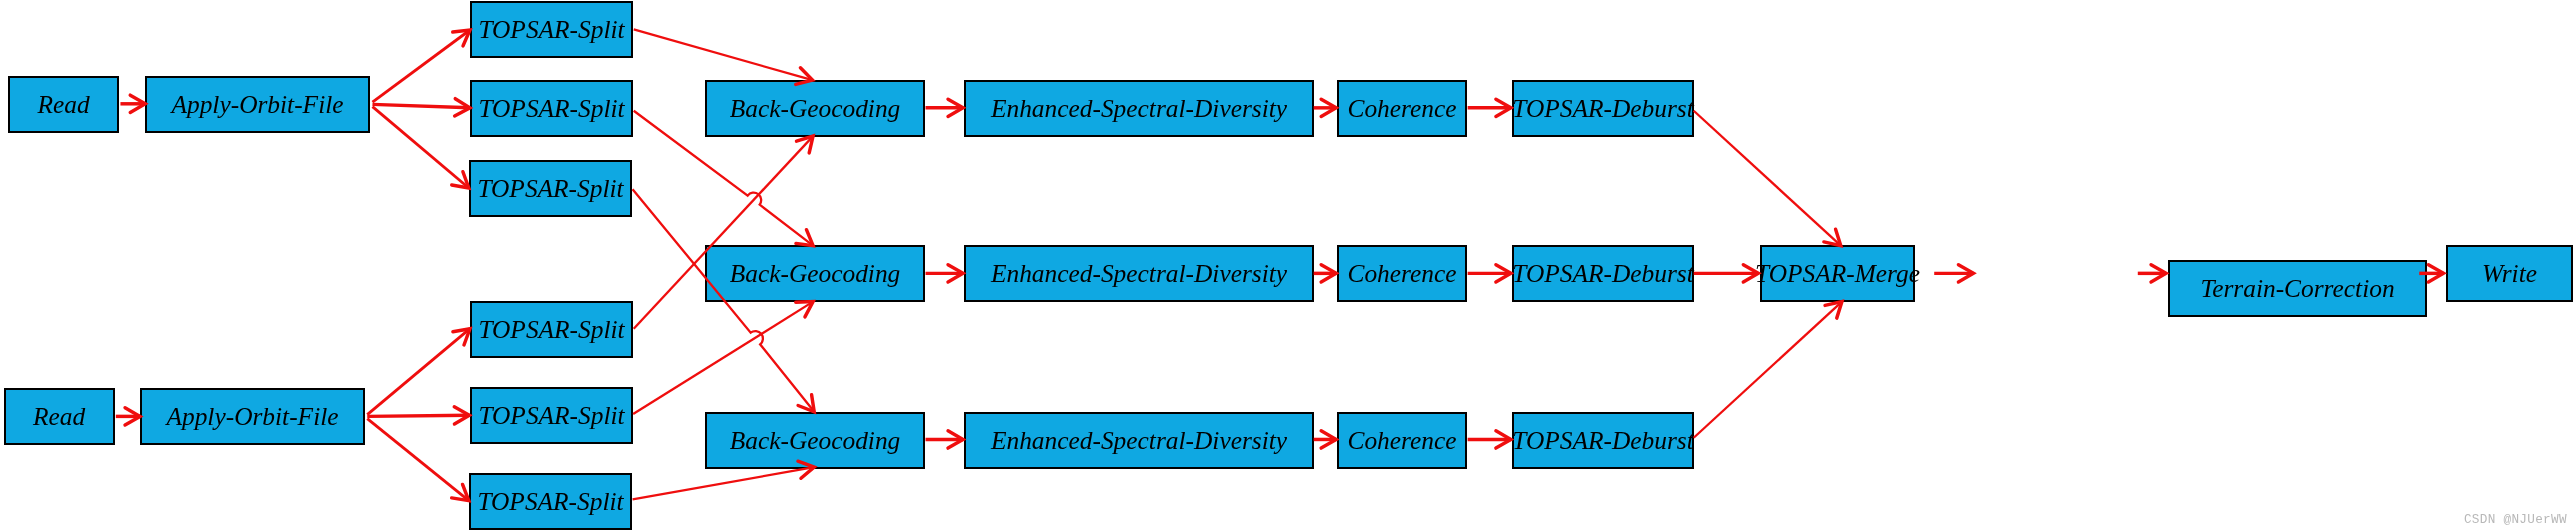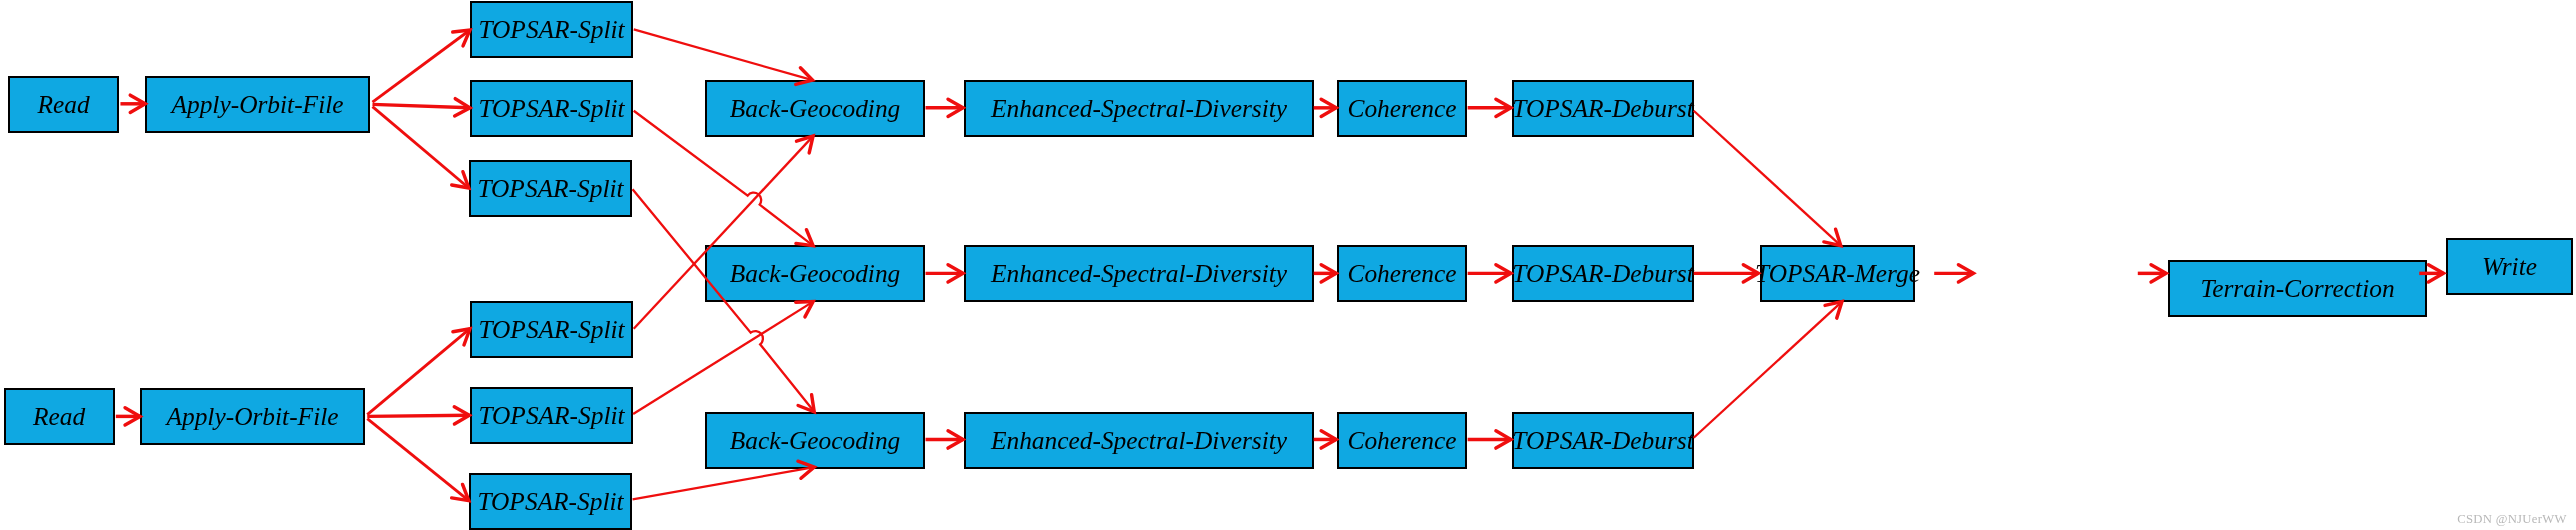--- a/index.html
+++ b/index.html
@@ -38,21 +38,21 @@
     position: absolute;
     left: 0; top: 0;
     width: 2576px;
     height: 530px;
     pointer-events: none;
   }
   #watermark {
     position: absolute;
     right: 9.2px;
     bottom: 3.5px;
-    font-family: Liberation Serif, serif;
+    font-family: Liberation Mono, monospace;
     font-size: 12.7px;
     color: var(--wm-color, #b8b8b8);
     letter-spacing: 0.3px;
   }
 </style>
 </head>
 <body>
 
 <div id="diagram">
   <div id="nodes-layer">
@@ -69,21 +69,21 @@
       <div class="node" style="left: 705px; top: 80px; width: 220px; height: 57px;">Back-Geocoding</div>
       <div class="node" style="left: 964px; top: 80px; width: 350px; height: 57px;">Enhanced-Spectral-Diversity</div>
       <div class="node" style="left: 1337px; top: 80px; width: 130px; height: 57px;">Coherence</div>
       <div class="node" style="left: 1512px; top: 80px; width: 182px; height: 57px;">TOPSAR-Deburst</div>
       <div class="node" style="left: 705px; top: 245px; width: 220px; height: 57px;">Back-Geocoding</div>
       <div class="node" style="left: 964px; top: 245px; width: 350px; height: 57px;">Enhanced-Spectral-Diversity</div>
       <div class="node" style="left: 1337px; top: 245px; width: 130px; height: 57px;">Coherence</div>
       <div class="node" style="left: 1512px; top: 245px; width: 182px; height: 57px;">TOPSAR-Deburst</div>
       <div class="node" style="left: 1760px; top: 245px; width: 155px; height: 57px;">TOPSAR-Merge</div>
       <div class="node" style="left: 2168px; top: 260px; width: 259px; height: 57px;">Terrain-Correction</div>
-      <div class="node" style="left: 2446px; top: 238px; width: 127px; height: 57px;">Write</div>
+      <div class="node" style="left: 2446px; top: 245px; width: 127px; height: 57px;">Write</div>
       <div class="node" style="left: 705px; top: 412px; width: 220px; height: 57px;">Back-Geocoding</div>
       <div class="node" style="left: 964px; top: 412px; width: 350px; height: 57px;">Enhanced-Spectral-Diversity</div>
       <div class="node" style="left: 1337px; top: 412px; width: 130px; height: 57px;">Coherence</div>
       <div class="node" style="left: 1512px; top: 412px; width: 182px; height: 57px;">TOPSAR-Deburst</div>
     </div>
 
   <svg id="edges-svg" viewBox="0 0 4463 919" xmlns="http://www.w3.org/2000/svg">
     <defs>
       <marker id="arrowhead" markerUnits="userSpaceOnUse" markerWidth="64" markerHeight="64" viewBox="-32 -32 64 64" refX="0" refY="0" orient="auto">
         <path id="arrowhead-path" d="M -26 -15 L 0 0 L -26 15" fill="none" stroke="#ef0e0e" stroke-width="6" stroke-linecap="round" stroke-linejoin="miter"></path>

